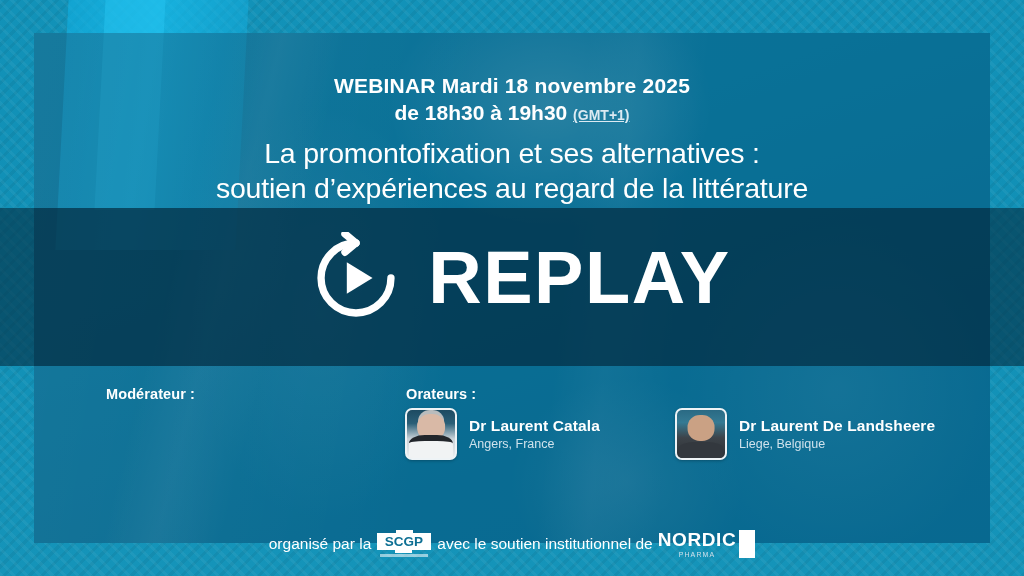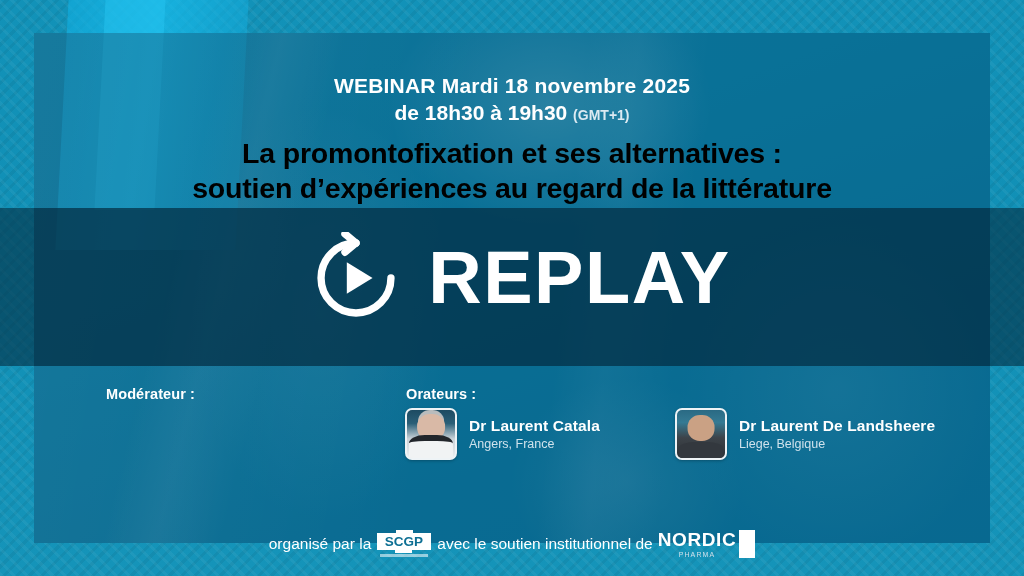--- a/index.html
+++ b/index.html
@@ -80,26 +80,26 @@
   
   .head { position:absolute; top:72px; left:0; width:1024px; text-align:center; }
   .head .l1 {
     color:#fff; font-size:21px; font-weight:bold; letter-spacing:.2px;
     line-height:27px; white-space:nowrap;
   }
   .head .l2 {
     color:#fff; font-size:21px; font-weight:bold; line-height:27px;
     white-space:nowrap;
   }
-  .head .tz { font-size:14px; font-weight:bold; color:#dceaf2; }
+  .head .tz { font-size:14px; font-weight:bold; color:#dceaf2;text-decoration:underline; }
 
   
   .title { position:absolute; top:136px; left:0; width:1024px; text-align:center; }
   .title .t1, .title .t2 {
-    color:#000000; font-weight:bold; font-size:28.5px; line-height:35px;
+    color:#ffffff; font-weight:normal; font-size:28.5px; line-height:35px;
     letter-spacing:-.2px; white-space:nowrap;
   }
 
   
   .replay-wrap {
     position:absolute; top:232px; left:0; width:1024px;
     display:flex; align-items:center; justify-content:center; gap:26px;padding-left:17px;
   }
   .replay-icon { width:92px; height:92px; flex:0 0 auto; }
   .replay-text {

